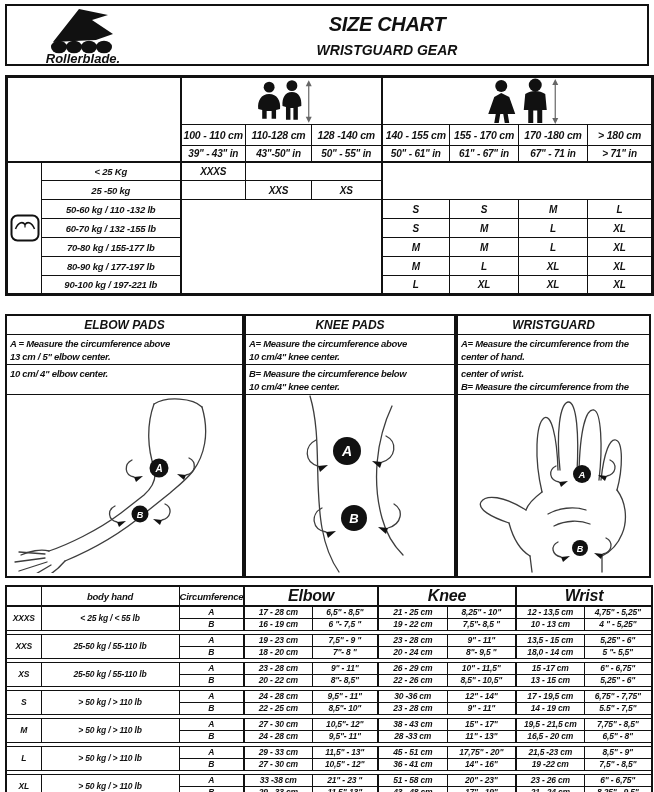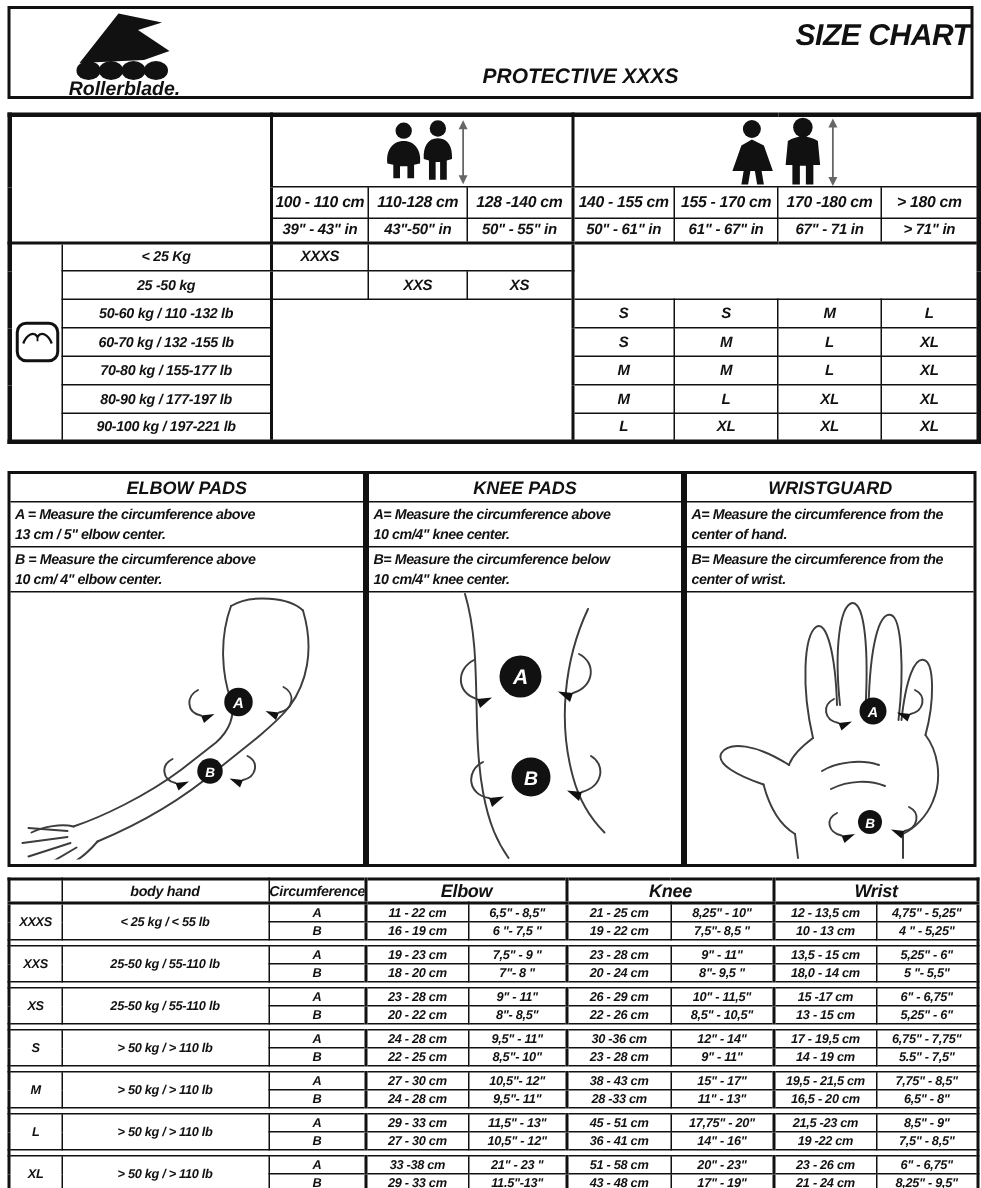--- a/index.html
+++ b/index.html
@@ -5,21 +5,21 @@
   * { box-sizing: border-box; margin: 0; padding: 0; }
   html,body { background:#fff; }
   body {
     width: 654px; height: 792px; overflow: hidden; position: relative;
     font-family: "Liberation Sans", sans-serif; color: #111;
   }
 
   
   .hdr { position: absolute; left: 5px; top: 4px; width: 644px; height: 62px;
          border: 2px solid #111; }
-  .hdr-title { position: absolute; left: 120px; right: 0; top: 7px; text-align: right;
+  .hdr-title { position: absolute; left: 120px; right: 0; top: 7px; text-align: center;
                font-size: 20px; font-weight: 700; font-style: italic; letter-spacing: -0.3px; }
   .hdr-sub { position: absolute; left: 120px; right: 0; top: 36px; text-align: center;
              font-size: 14px; font-weight: 700; font-style: italic; }
   .logo { position: absolute; left: 26px; top: 2px; width: 118px; height: 57px; }
 
   
   table { border-collapse: collapse; table-layout: fixed; }
   td { overflow: hidden; white-space: nowrap; text-align: center; vertical-align: middle;
        font-weight: 700; font-style: italic; letter-spacing: -0.2px; padding: 0; }
 
@@ -54,42 +54,42 @@
   .badge { fill: #111; }
   .badge-txt { fill: #fff; font-weight: 700; font-style: italic;
                text-anchor: middle; font-family: "Liberation Sans", sans-serif; }
   .ah { fill: #111; stroke: none; }
 
   
   .meastbl { position: absolute; left: 5px; top: 585px; width: 646px; border: 2px solid #111; }
   .meastbl td { border: 1px solid #111; font-size: 8.5px; }
   tr.mhead { height: 16px; }
   tr.mhead td { border-bottom: 2px solid #111; font-size: 9.5px; }
-  tr.mhead td.ghead { font-size: 12px; }
+  tr.mhead td.ghead { font-size: 16px; }
   tr.ra, tr.rb { height: 12px; }
   tr.ra td, tr.rb td { line-height: 11px; }
   tr.gap { height: 4px; }
   tr.gap td { line-height: 0; height: 4px; border-left: none; border-right: none; }
   .gv { border-left: 2px solid #111 !important; }
   .szlab { font-size: 10.5px; }
 </style>
 </head>
 <body>
 
 <div class="hdr">
   <svg class="logo" viewBox="0 0 118 57">
     <path fill="#111" d="M46 1 L75 7 L59 12 L80 26 L63 32 L20 34 Z"></path>
     <ellipse cx="26" cy="39" rx="8" ry="6.3" fill="#111"></ellipse>
     <ellipse cx="41" cy="39" rx="8" ry="6.3" fill="#111"></ellipse>
     <ellipse cx="56" cy="39" rx="8" ry="6.3" fill="#111"></ellipse>
     <ellipse cx="71" cy="39" rx="8" ry="6.3" fill="#111"></ellipse>
     <text x="50" y="55" text-anchor="middle" font-size="13" font-weight="bold" font-style="italic" fill="#111">Rollerblade.</text>
   </svg>
   <div class="hdr-title">SIZE CHART</div>
-  <div class="hdr-sub">PROTECTIVE XXXS</div>
+  <div class="hdr-sub">WRISTGUARD GEAR</div>
 </div>
 
 <table class="sizetbl">
   <colgroup>
     <col style="width:35px">
       <col style="width:139px">
       <col style="width:65px">
       <col style="width:66px">
     <col style="width:70px">
       <col style="width:68px">
@@ -205,21 +205,20 @@
 
 <div class="panels">
 
   <div class="panel p1">
     <div class="ptitle">ELBOW PADS</div>
     <div class="pinstr">
       <div>A = Measure the circumference above</div>
       <div>13  cm / 5" elbow center.</div>
     </div>
     <div class="pinstr">
-      <div>B = Measure the circumference above</div>
       <div>10 cm/ 4" elbow center.</div>
     </div>
     <div class="pfig">
       <svg viewBox="0 0 235 176">
         <g class="sketch">
           <path d="M147 8 C139 30 141 54 147 71 C150 81 146 91 137 99 L114 117 C90 135 60 149 42 155"></path>
           <path d="M147 8 C160 0 186 2 195 11"></path>
           <path d="M195 11 C203 38 197 60 186 75 C179 84 170 91 163 97 L138 117 C112 139 82 155 58 165"></path>
           <path d="M42 155 C34 153 22 155 14 159"></path>
           <path d="M38 158 L12 156 M38 162 L8 166 M40 166 L12 175 M44 169 L22 182 M58 165 C52 172 46 177 40 180"></path>
@@ -280,22 +279,22 @@
     </div>
   </div>
 
   <div class="panel p3">
     <div class="ptitle">WRISTGUARD</div>
     <div class="pinstr">
       <div>A=  Measure the circumference from the</div>
       <div>center of hand.</div>
     </div>
     <div class="pinstr">
+      <div>center of wrist.</div>
       <div>B= Measure the circumference from the</div>
-      <div>center of wrist.</div>
     </div>
     <div class="pfig">
       <svg viewBox="0 0 191 176">
         <g class="sketch">
           <path d="M84 96 C76 62 78 28 86 22 C93 17 99 40 100 74"></path>
           <path d="M102 74 C98 36 102 8 110 6 C119 5 121 40 119 76"></path>
           <path d="M121 76 C122 34 128 12 136 14 C143 16 145 50 141 84"></path>
           <path d="M143 84 C146 56 152 42 158 44 C165 46 165 72 159 94"></path>
           <path d="M68 114 C46 100 28 98 23 106 C19 113 33 121 51 127"></path>
           <path d="M84 96 C76 102 70 108 68 114 M51 127 C55 142 62 154 72 160"></path>
@@ -343,21 +342,21 @@
     <td>Circumference</td>
     <td colspan="2" class="gv ghead">Elbow</td>
     <td colspan="2" class="gv ghead">Knee</td>
     <td colspan="2" class="gv ghead">Wrist</td>
   </tr>
 
   <tr class="ra">
     <td rowspan="2" class="szlab">XXXS</td>
     <td rowspan="2">&lt; 25 kg / &lt; 55 lb</td>
     <td>A</td>
-    <td class="gv">11 - 22 cm</td>
+    <td class="gv">17 - 28 cm</td>
     <td>6,5" -  8,5"</td>
     <td class="gv">21 - 25 cm</td>
     <td>8,25" - 10"</td>
     <td class="gv">12 - 13,5 cm</td>
     <td>4,75" - 5,25"</td>
   </tr>
   <tr class="rb">
     <td>B</td>
     <td class="gv">16  - 19 cm</td>
     <td>6 "- 7,5 "</td>

